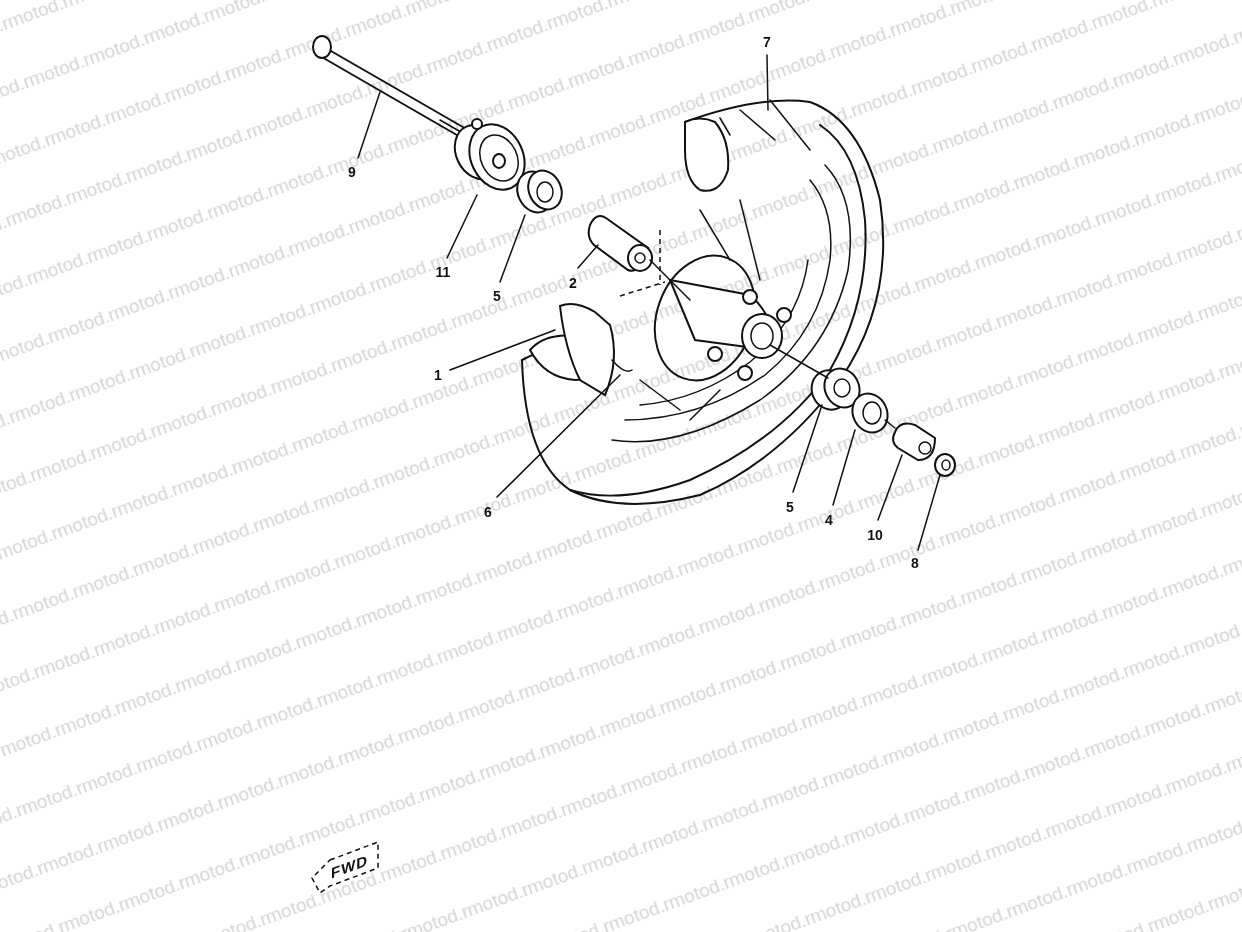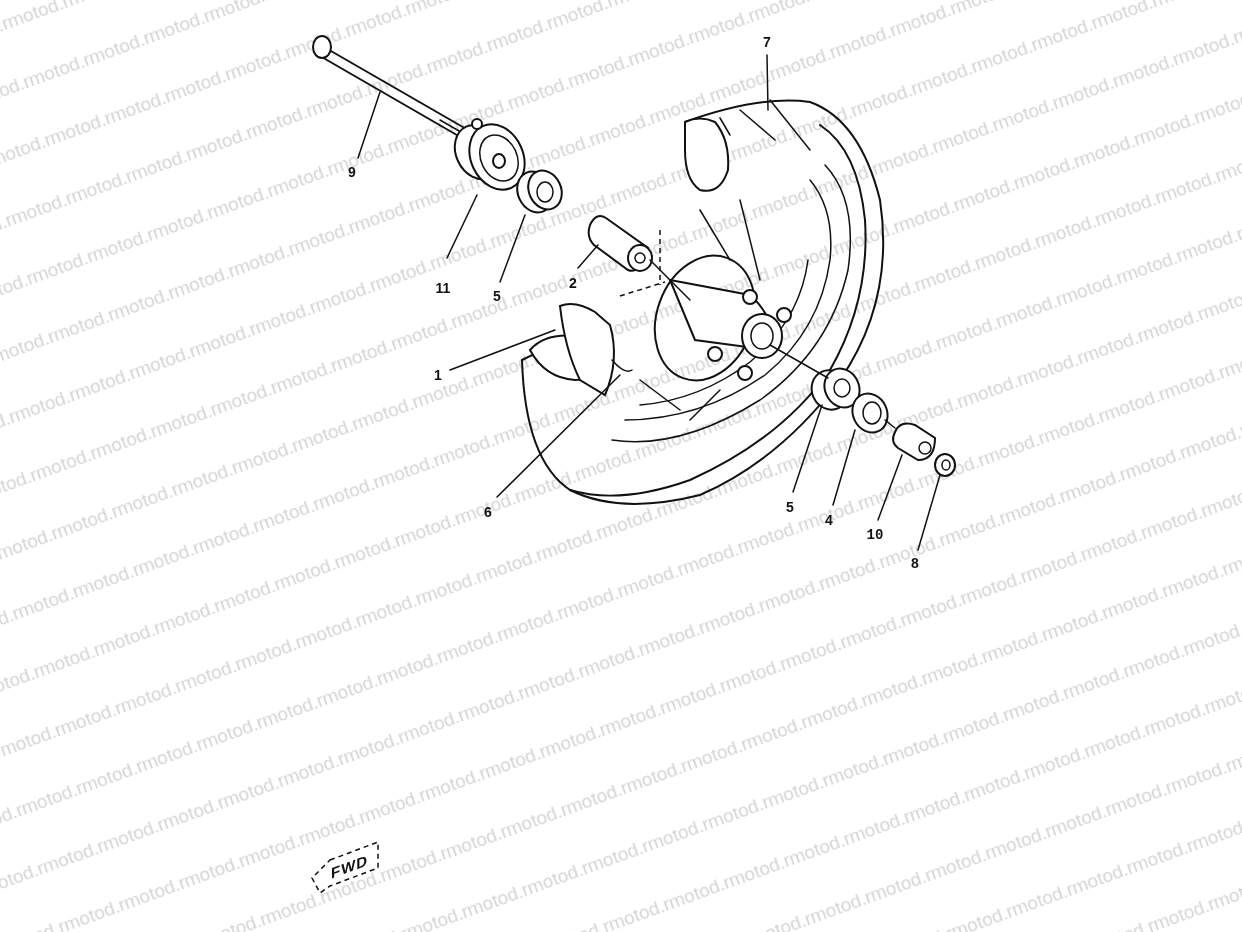--- a/index.html
+++ b/index.html
@@ -126,16 +126,16 @@
 
 <div class="callout" style="left:438px;top:375px;">1</div>
 <div class="callout" style="left:573px;top:283px;">2</div>
 <div class="callout" style="left:829px;top:520px;">4</div>
 <div class="callout" style="left:497px;top:296px;">5</div>
 <div class="callout" style="left:790px;top:507px;">5</div>
 <div class="callout" style="left:488px;top:512px;">6</div>
 <div class="callout" style="left:767px;top:42px;">7</div>
 <div class="callout" style="left:915px;top:563px;">8</div>
 <div class="callout" style="left:352px;top:172px;">9</div>
-<div class="callout" style="left:875px;top:535px;font-family:Liberation Mono, monospace;">10</div>
-<div class="callout" style="left:443px;top:288px;">11</div>
+<div class="callout" style="left:875px;top:535px;">10</div>
+<div class="callout" style="left:443px;top:272px;">11</div>
 
 <div class="fwd-text">FWD</div>
 
 </body></html>

